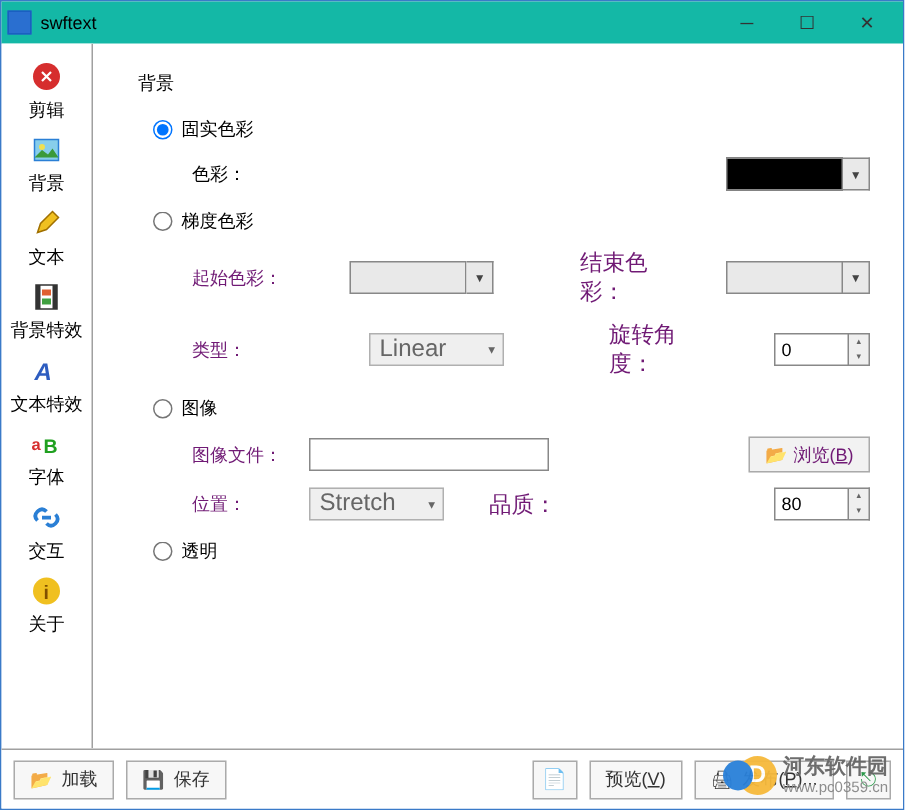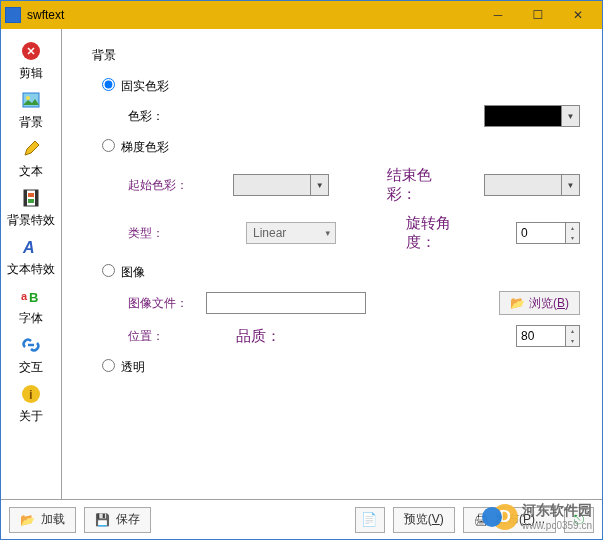--- a/index.html
+++ b/index.html
@@ -1,38 +1,38 @@
 <!DOCTYPE html>
 <html><head>
 <meta charset="utf-8">
 <style>
 * { box-sizing: border-box; margin: 0; padding: 0; }
 body { font-family: "Microsoft YaHei", "SimSun", Arial, sans-serif; font-size: 12px; background: #fff; }
 .window { width: 603px; height: 540px; border: 1px solid #3a7ac8; background: #fff; display: flex; flex-direction: column; }
-.titlebar { height: 28px; background: #eab308; display: flex; align-items: center; padding: 0 4px; }
+.titlebar { height: 28px; background: #14b8a6; display: flex; align-items: center; padding: 0 4px; }
 .titlebar .app-icon { width: 16px; height: 16px; background: #2a6fd0; margin-right: 6px; border: 1px solid #1a5fc0; }
 .titlebar .title { font-size: 12px; color: #000; flex: 1; }
 .titlebar .win-btns { display: flex; }
 .titlebar .win-btn { width: 40px; height: 24px; display: flex; align-items: center; justify-content: center; font-size: 12px; color: #333; cursor: pointer; }
 .body-area { flex: 1; display: flex; overflow: hidden; }
 .sidebar { width: 61px; border-right: 1px solid #a0a0a0; background: #fff; display: flex; flex-direction: column; padding-top: 6px; overflow-y: auto; }
 .sb-item { display: flex; flex-direction: column; align-items: center; padding: 4px 0 2px; cursor: pointer; }
 .sb-item .icon { width: 24px; height: 24px; display: flex; align-items: center; justify-content: center; }
 .sb-item .label { font-size: 12px; color: #000; margin-top: 2px; }
 .main { flex: 1; padding: 18px 22px 10px 30px; position: relative; overflow: hidden; }
 .section-title { font-size: 12px; color: #000; margin-bottom: 14px; }
-.radio-row { display: flex; align-items: flex-start; margin: 12px 0 8px 10px; }
+.radio-row { display: flex; align-items: center; margin: 12px 0 8px 10px; }
 .radio-row input[type="radio"] { margin-right: 6px; }
 .field-row { display: flex; align-items: center; margin: 10px 0 10px 36px; justify-content: space-between; }
 .field-label { width: 78px; text-align: left; color: #000; font-size: 12px; }
 .field-label2 { width: 70px; text-align: left; color: #000; font-size: 15px; margin-left: 30px; font-family: Liberation Serif, serif; }
 .color-swatch { width: 78px; height: 22px; border: 1px solid #888; background: #000; display: inline-block; }
 .color-dd { height: 22px; width: 18px; border: 1px solid #888; border-left: none; background: #e9e9e9; display: inline-flex; align-items: center; justify-content: center; font-size: 8px; color: #444; }
 .color-combo { display: inline-flex; }
-.sel { width: 90px; height: 22px; border: 1px solid #b0b0b0; background: #efefef; padding: 0 18px 0 6px; font-size: 12px; color: #666; display: inline-flex; align-items: center; position: relative; }
+.sel { width: 90px; height: 22px; border: 1px solid #b0b0b0; background: #efefef; padding: 0 18px 0 6px; font-size: 16px; color: #666; display: inline-flex; align-items: center; position: relative; }
 .sel::after { content: "▾"; position: absolute; right: 5px; font-size: 9px; color: #666; }
 .text-input { width: 160px; height: 22px; border: 1px solid #888; background: #fff; padding: 0 4px; font-size: 12px; }
 .num-input { width: 50px; height: 22px; border: 1px solid #888; background: #fff; padding: 0 4px; font-size: 12px; text-align: left; }
 .spin { width: 14px; height: 22px; border: 1px solid #888; border-left: none; background: #efefef; display: inline-flex; flex-direction: column; }
 .spin span { flex: 1; font-size: 6px; color: #666; text-align: center; line-height: 10px; }
 .num-combo { display: inline-flex; }
 .btn { height: 24px; padding: 0 10px; border: 1px solid #aaa; background: #f2f2f2; font-size: 12px; color: #666; display: inline-flex; align-items: center; gap: 4px; }
 .disabled { color: #701a75; }
 .bottom-bar { height: 40px; border-top: 1px solid #a0a0a0; display: flex; align-items: center; padding: 0 8px; gap: 8px; position: relative; background: #fff; }
 .bb-btn { height: 26px; padding: 0 10px; border: 1px solid #aaa; background: #f7f7f7; display: inline-flex; align-items: center; gap: 6px; font-size: 12px; color: #333; cursor: pointer; }
@@ -189,20 +189,23 @@
         <span class="field-label disabled">图像文件：</span>
         <input class="text-input" value="" style="">
         <span style="flex:1"></span>
         <button class="btn disabled">
           <span>📂</span>
           <span>浏览(<span class="u">B</span>)</span>
         </button>
       </div>
       <div class="field-row">
         <span class="field-label disabled">位置：</span>
+        <span class="sel">
+            <span>Stretch</span>
+          </span>
         <span class="field-label2 disabled">品质：</span>
         <div class="num-combo" style="margin-left:auto">
           <input class="num-input" value="80" style="">
           <div class="spin">
               <span>▴</span>
               <span>▾</span>
             </div>
         </div>
       </div>
 

